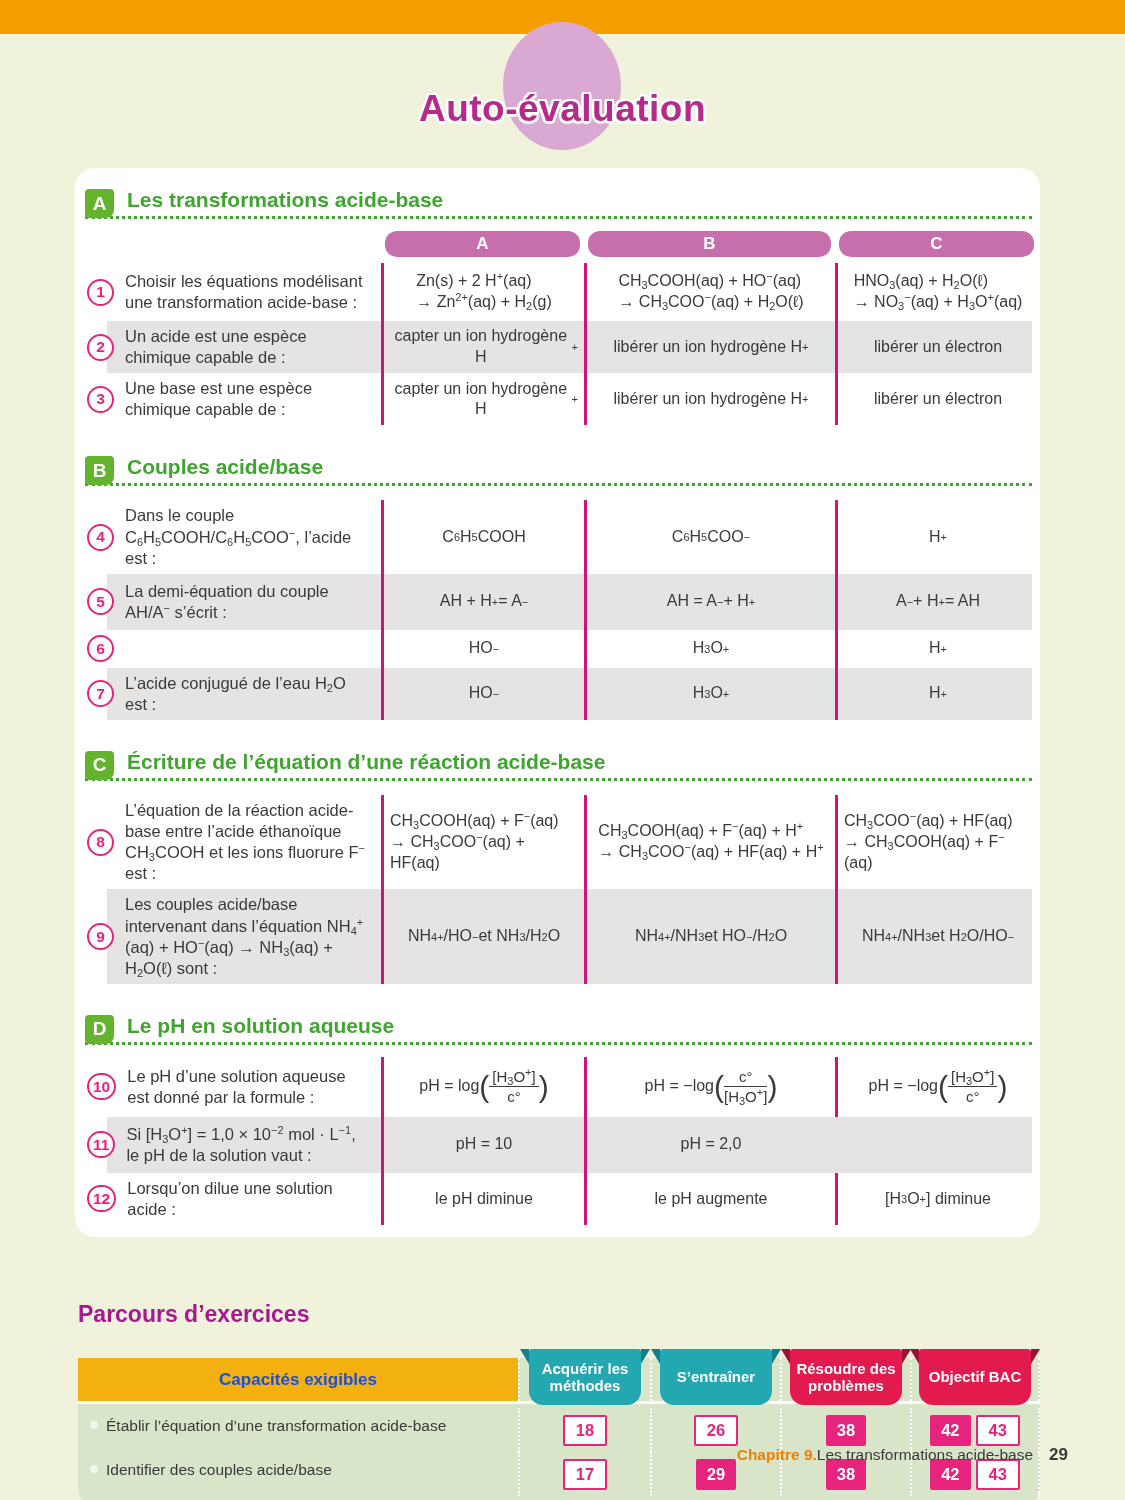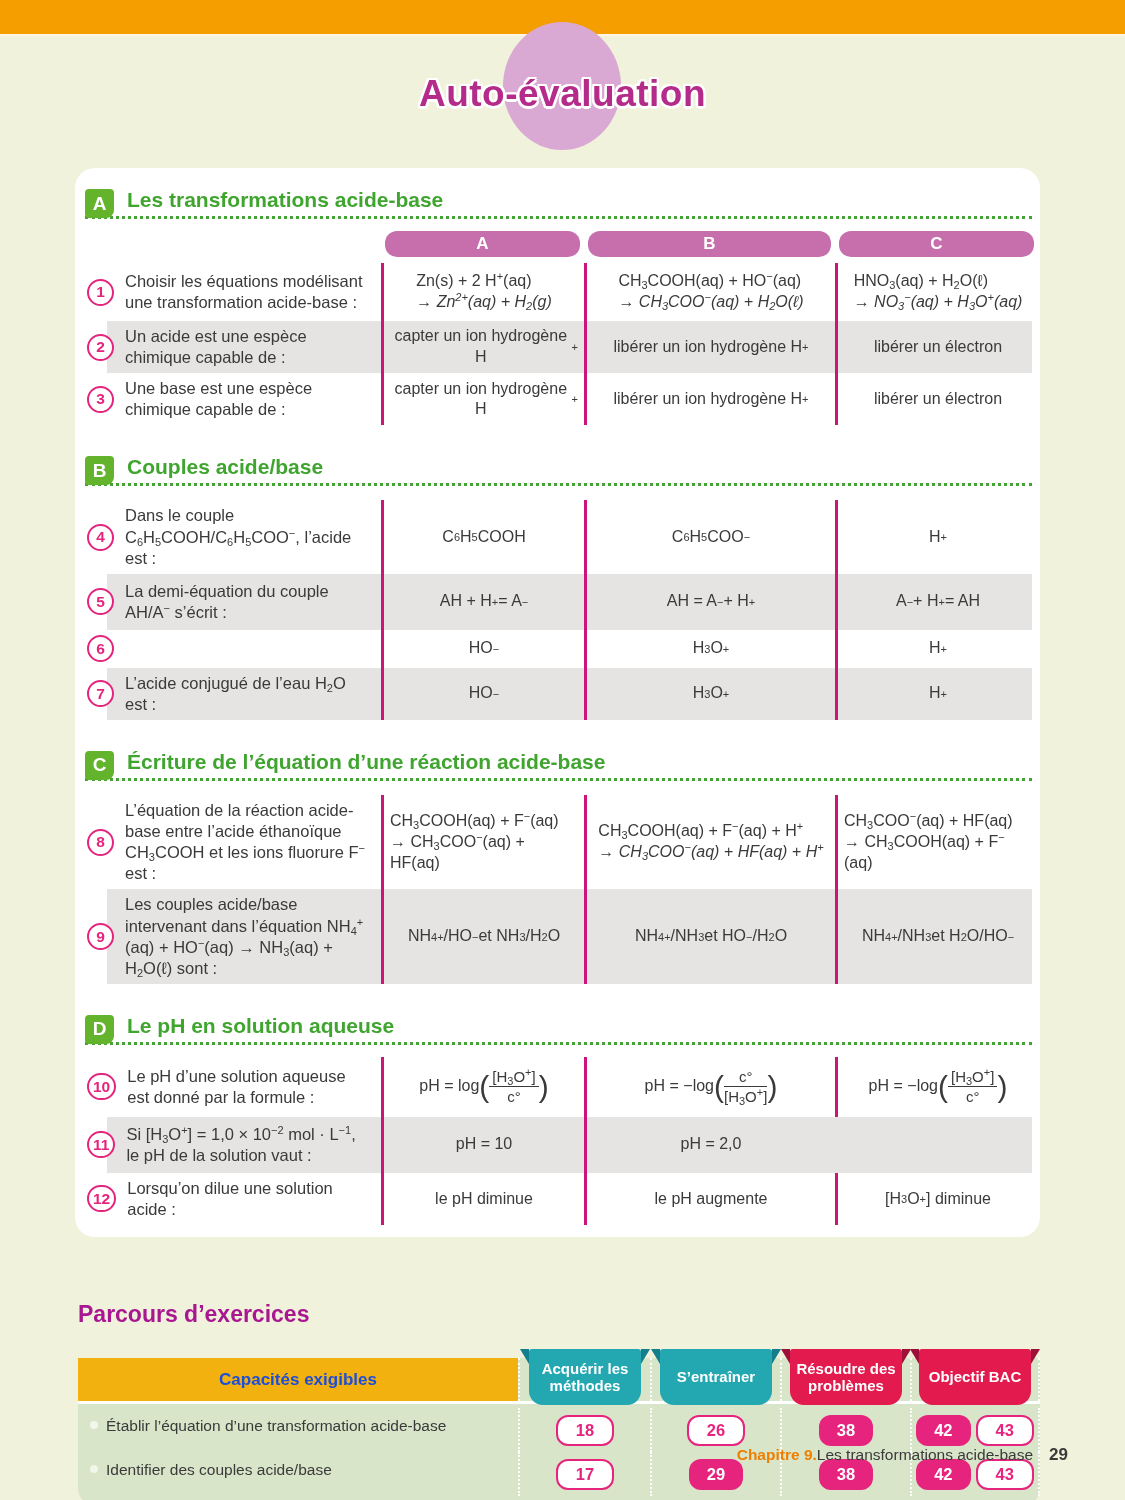--- a/index.html
+++ b/index.html
@@ -12,21 +12,21 @@
   sub { vertical-align:-3px; }
   sup { vertical-align:6px; }
 
   
   .topbar { height:36px; background:#F59E00; border-bottom:2px solid #FDF6E3; }
 
   
   .title-area { position:relative; height:128px; }
   .title-circle { position:absolute; left:503px; top:-14px; width:118px; height:128px;
     background:#D9A9D3; border-radius:50%; }
-  .page-title { position:absolute; top:37px; left:0; width:100%; text-align:center;
+  .page-title { position:absolute; top:52px; left:0; width:100%; text-align:center;
     font-size:37px; font-weight:bold; letter-spacing:.5px; color:#B42B8A;
     text-shadow:2.5px 0 0 #fff,-2.5px 0 0 #fff,0 2.5px 0 #fff,0 -2.5px 0 #fff,
       2px 2px 0 #fff,-2px -2px 0 #fff,2px -2px 0 #fff,-2px 2px 0 #fff; }
 
   
   .card { position:relative; margin:4px 0 0 75px; width:965px; background:#fff;
     border-radius:20px; padding:14px 8px 12px 10px; }
 
   .sec-header { position:relative; margin:6px 0 0 0; padding:0 0 4px 42px;
     border-bottom:3px dotted #44A335; }
@@ -43,21 +43,21 @@
   .trow[data-shaded="true"] { background:linear-gradient(90deg,transparent 0 22px,#E5E4E2 22px); }
   .qcell { display:flex; align-items:center; gap:11px; padding:5px 10px 5px 2px; }
   .qnum { flex:0 0 auto; min-width:27px; height:27px; padding:0 4px; background:#fff;
     border:2.5px solid #E5247D; border-radius:15px; color:#E5247D; font-weight:bold;
     font-size:15.5px; display:inline-flex; align-items:center; justify-content:center; }
   .qtext { font-size:16.5px; line-height:1.28; }
   .acell { border-left:3px solid #CC1578; display:flex; align-items:center;
     justify-content:center; text-align:center; font-size:16px; line-height:1.3; padding:4px 6px; }
   .eq { display:inline-block; text-align:left; }
   .eq .l1 { text-align:left; }
-  .eq .l2 { text-align:right;font-style:italic; }
+  .eq .l2 { text-align:right; }
   .rh36{min-height:36px}.rh38{min-height:38px}.rh52{min-height:52px}.rh56{min-height:56px}
   .rh58{min-height:58px}.rh60{min-height:60px}.rh76{min-height:76px}.rh80{min-height:80px}
 
   .frac { display:inline-block; vertical-align:middle; text-align:center; font-size:15px; line-height:1.15; }
   .fnum { display:block; border-bottom:1.4px solid #3A3A3A; padding:0 3px 1px; }
   .fden { display:block; padding-top:1px; }
   .bp { font-size:30px; font-weight:400; vertical-align:middle; line-height:0; }
 
   
   .parcours-title { margin:64px 0 0 78px; font-size:23px; font-weight:bold; color:#A81690;
@@ -82,21 +82,21 @@
   .tab[data-theme="red"]  { background:#E21A4E; --fold:#9E1038; }
 
   .ex-body { padding:4px 0 10px; }
   .ex-row { display:grid; grid-template-columns:440px 132px 130px 130px 130px; }
   .cap { display:flex; align-items:flex-start; gap:8px; padding:8px 14px 8px 12px;
     font-size:15.5px; line-height:1.25; }
   .dot { flex:0 0 auto; width:8px; height:8px; border-radius:50%; background:#F3F6EA; margin-top:5px; }
   .bcol { border-left:2px dotted #fff; display:flex; align-items:center; justify-content:center;
     gap:5px; padding:4px 2px; }
   .bcol.last { border-right:2px dotted #fff; }
-  .xbadge { min-width:31px; height:31px; padding:0 18px; border-radius:12px; display:inline-flex;
+  .xbadge { min-width:31px; height:31px; padding:0 11px; border-radius:2px; display:inline-flex;
     align-items:center; justify-content:center; font-weight:bold; font-size:16.5px; }
   .xbadge[data-variant="filled"] { background:#E6247E; color:#fff; }
   .xbadge[data-variant="outline"] { background:#fff; color:#E6247E; border:2.5px solid #E6247E; }
   .exr1{min-height:44px}.exr2{min-height:44px}
 
   .footer { position:absolute; right:57px; top:1445px; font-size:15.5px; display:flex;
     align-items:baseline; gap:0; }
   .footer .chap { color:#EE7F00; font-weight:bold; }
   .footer .pageno { font-weight:bold; font-size:17px; margin-left:16px; }
 </style>

